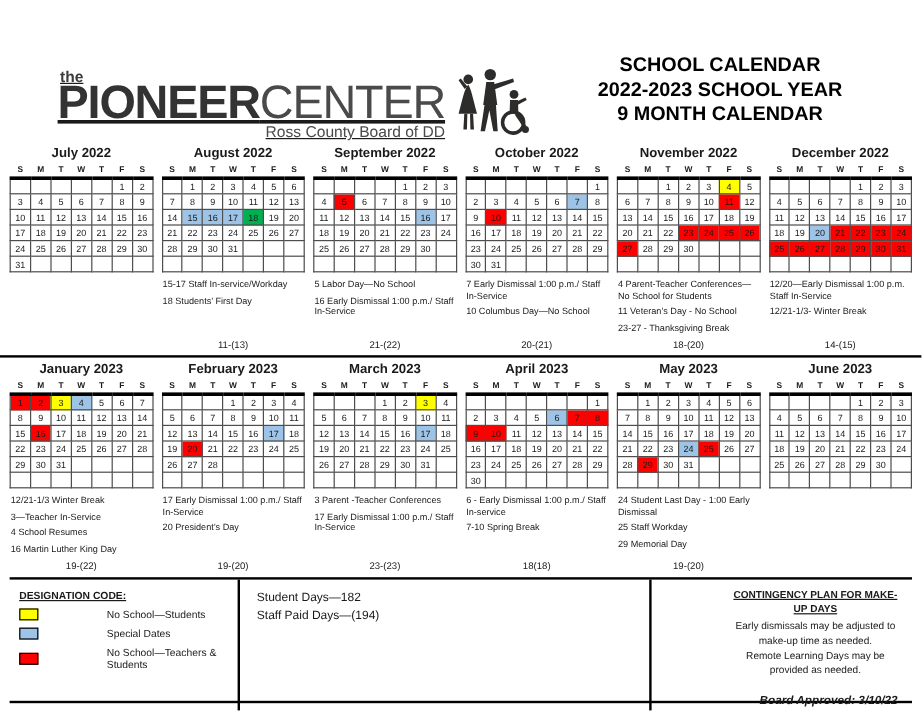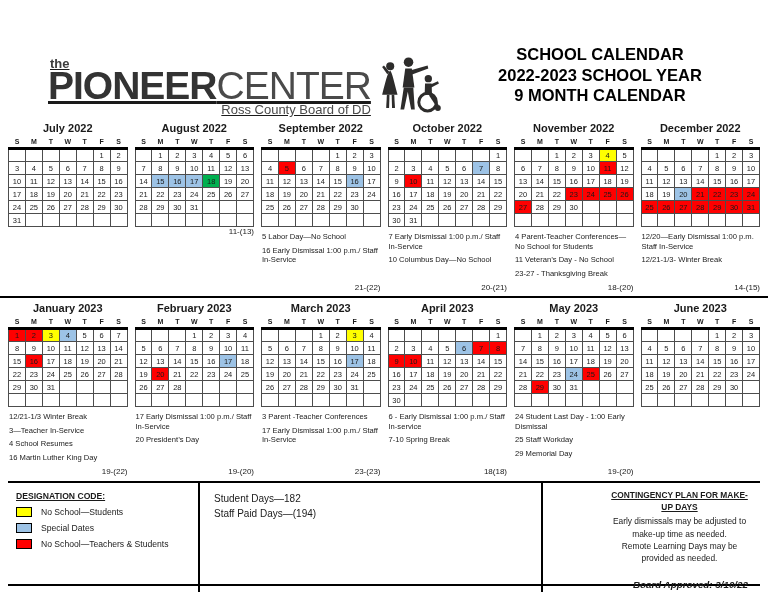--- a/index.html
+++ b/index.html
@@ -21,29 +21,29 @@
   .cal-row { display:grid; grid-template-columns:repeat(6,1fr); column-gap:7px; padding:0 8px; }
   .cal-row-1 { height:180px; border-bottom:2.5px solid #000; }
   .cal-row-2 { height:183px; }
   .month { display:flex; flex-direction:column; height:100%; padding-top:4px; }
   .m-title { text-align:center; font-weight:bold; font-size:11px; margin-bottom:3px; }
   .month table { width:100%; border-collapse:collapse; table-layout:fixed; }
   .month th { font-size:7px; font-weight:bold; padding:1px 0 2px 0; border-bottom:3px solid #000; }
   .month td { border:1px solid #4d4d4d; height:13px; text-align:center; font-size:7.5px; padding:0; }
   .m-notes { flex:1 1 auto; font-size:7.6px; line-height:1.28; margin-top:5px; padding:0 1px; }
   .note-line { margin-bottom:4px; }
-  .m-count { text-align:right; font-size:8px; margin-bottom:7px; }
+  .m-count { text-align:center; font-size:8px; margin-bottom:7px; }
 
   
   .footer { margin:0 8px; border-top:2.5px solid #000; border-bottom:2.5px solid #000; height:105px; display:grid; grid-template-columns:190px 345px 1fr; }
   .f-col1 { padding:8px 4px 0 8px; }
   .f-col2 { border-left:2.5px solid #000; border-right:2.5px solid #000; padding:8px 0 0 14px; font-size:10px; line-height:1.5; }
   .f-col3 { padding:6px 8px 0 20px; font-size:8.4px; text-align:center; line-height:1.45;margin-left:44px; }
   .legend-title { font-size:8.6px; font-weight:bold; text-decoration:underline; margin-bottom:6px; }
-  .legend-item { display:flex; align-items:center; margin-bottom:6px; }
+  .legend-item { display:flex; align-items:center; margin-bottom:6px;gap:48px; }
   .swatch { width:16px; height:10px; border:1.5px solid #000; margin-right:9px; flex:0 0 auto; }
   .legend-label { font-size:8.6px; }
   .cont-title { font-weight:bold; text-decoration:underline; margin-bottom:2px; }
   .board-approved { text-align:right; font-style:italic; font-weight:bold; font-size:9.8px; margin-top:14px; padding-right:4px; }
 </style>
 </head>
 <body>
 
 <div class="header">
   <div class="logo">
@@ -219,20 +219,24 @@
             <td></td>
             <td></td>
             <td></td>
             <td></td>
             <td></td>
             <td></td>
             <td></td>
           </tr>
         </tbody>
       </table>
+      <div class="m-notes">
+        <div class="note-line">15-17 Staff In-service/Workday</div>
+        <div class="note-line">18    Students’ First Day</div>
+      </div>
       <div class="m-count">11-(13)</div>
     </div>
     <div class="month">
       <div class="m-title">September 2022</div>
       <table>
         <thead>
           <tr>
             <th>S</th>
             <th>M</th>
             <th>T</th>

